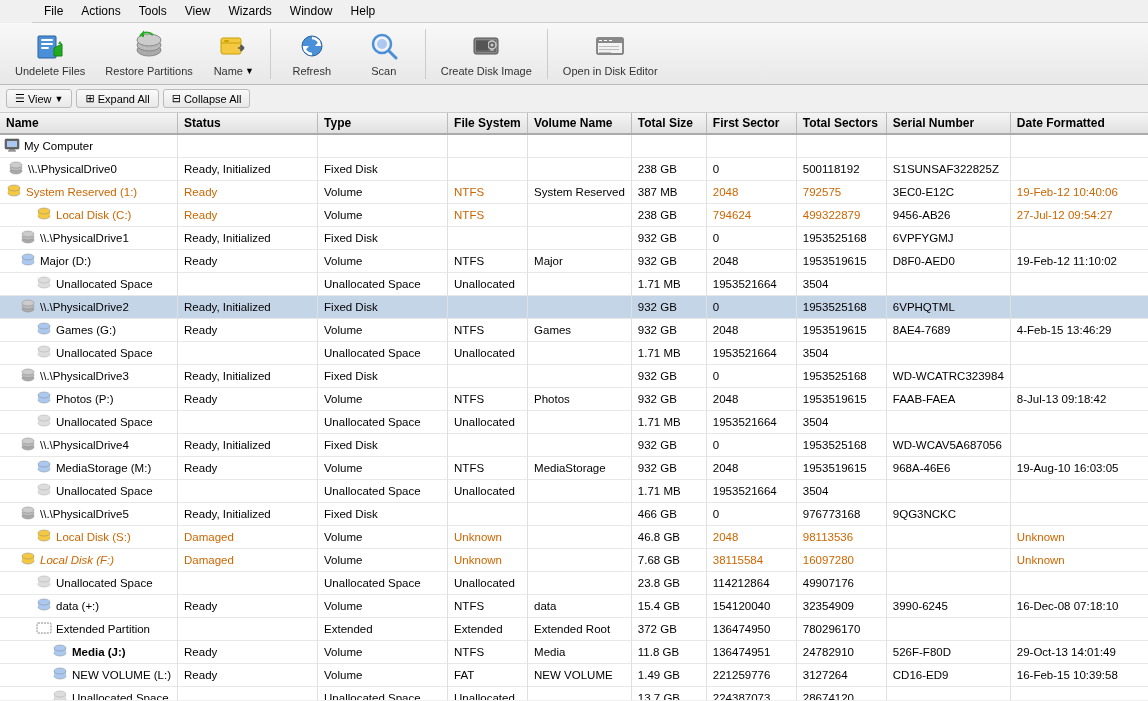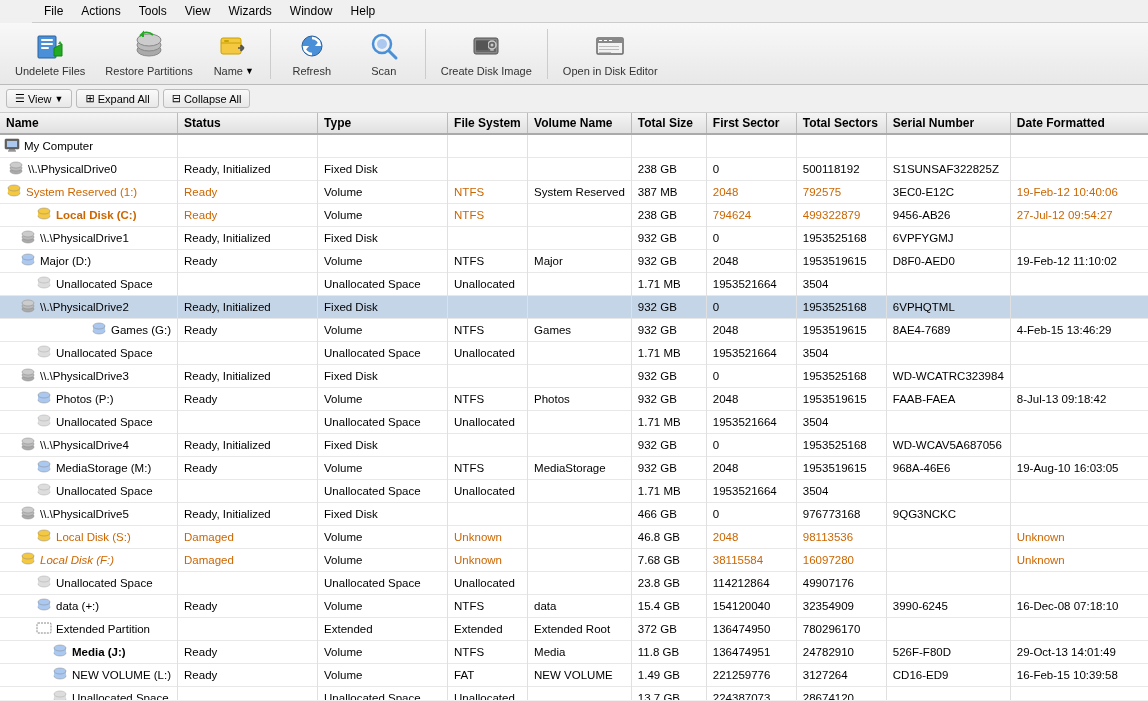--- a/index.html
+++ b/index.html
@@ -248,21 +248,21 @@
           <td class="text-orange">2048</td>
           <td class="text-orange">792575</td>
           <td>3EC0-E12C</td>
           <td style="color: rgb(204, 102, 0);">19-Feb-12 10:40:06</td>
         </tr>
         <tr>
           <td class="text-orange" style="padding-left: 36px;"><span style="display: inline-block; vertical-align: middle; margin-right: 4px;"><svg width="16" height="16" viewBox="0 0 16 16">
                 <ellipse cx="8" cy="10" rx="6" ry="3" fill="#f5c842" stroke="#888" stroke-width="0.5"></ellipse>
                 <rect x="2" y="5" width="12" height="5" fill="#f5c842" stroke="none"></rect>
                 <ellipse cx="8" cy="5" rx="6" ry="3" fill="#f5c842" stroke="#888" stroke-width="0.5"></ellipse>
-              </svg></span><span style="vertical-align: middle; font-weight: bold;">Local Disk (C:)</span></td>
+              </svg></span><span style="vertical-align: middle;">Local Disk (C:)</span></td>
           <td class="text-orange">Ready</td>
           <td>Volume</td>
           <td class="text-orange">NTFS</td>
           <td></td>
           <td>238 GB</td>
           <td class="text-orange">794624</td>
           <td class="text-orange">499322879</td>
           <td>9456-AB26</td>
           <td style="color: rgb(204, 102, 0);">27-Jul-12 09:54:27</td>
         </tr>
@@ -324,21 +324,21 @@
           <td>Fixed Disk</td>
           <td></td>
           <td></td>
           <td>932 GB</td>
           <td>0</td>
           <td>1953525168</td>
           <td>6VPHQTML</td>
           <td></td>
         </tr>
         <tr>
-          <td style="padding-left: 36px; text-align: right;"><span style="display: inline-block; vertical-align: middle; margin-right: 4px;"><svg width="16" height="16" viewBox="0 0 16 16">
+          <td style="padding-left: 36px;"><span style="display: inline-block; vertical-align: middle; margin-right: 4px;"><svg width="16" height="16" viewBox="0 0 16 16">
                 <ellipse cx="8" cy="10" rx="6" ry="3" fill="#aac8f0" stroke="#888" stroke-width="0.5"></ellipse>
                 <rect x="2" y="5" width="12" height="5" fill="#aac8f0" stroke="none"></rect>
                 <ellipse cx="8" cy="5" rx="6" ry="3" fill="#aac8f0" stroke="#888" stroke-width="0.5"></ellipse>
               </svg></span><span style="vertical-align: middle;">Games (G:)</span></td>
           <td>Ready</td>
           <td>Volume</td>
           <td>NTFS</td>
           <td>Games</td>
           <td>932 GB</td>
           <td>2048</td>

